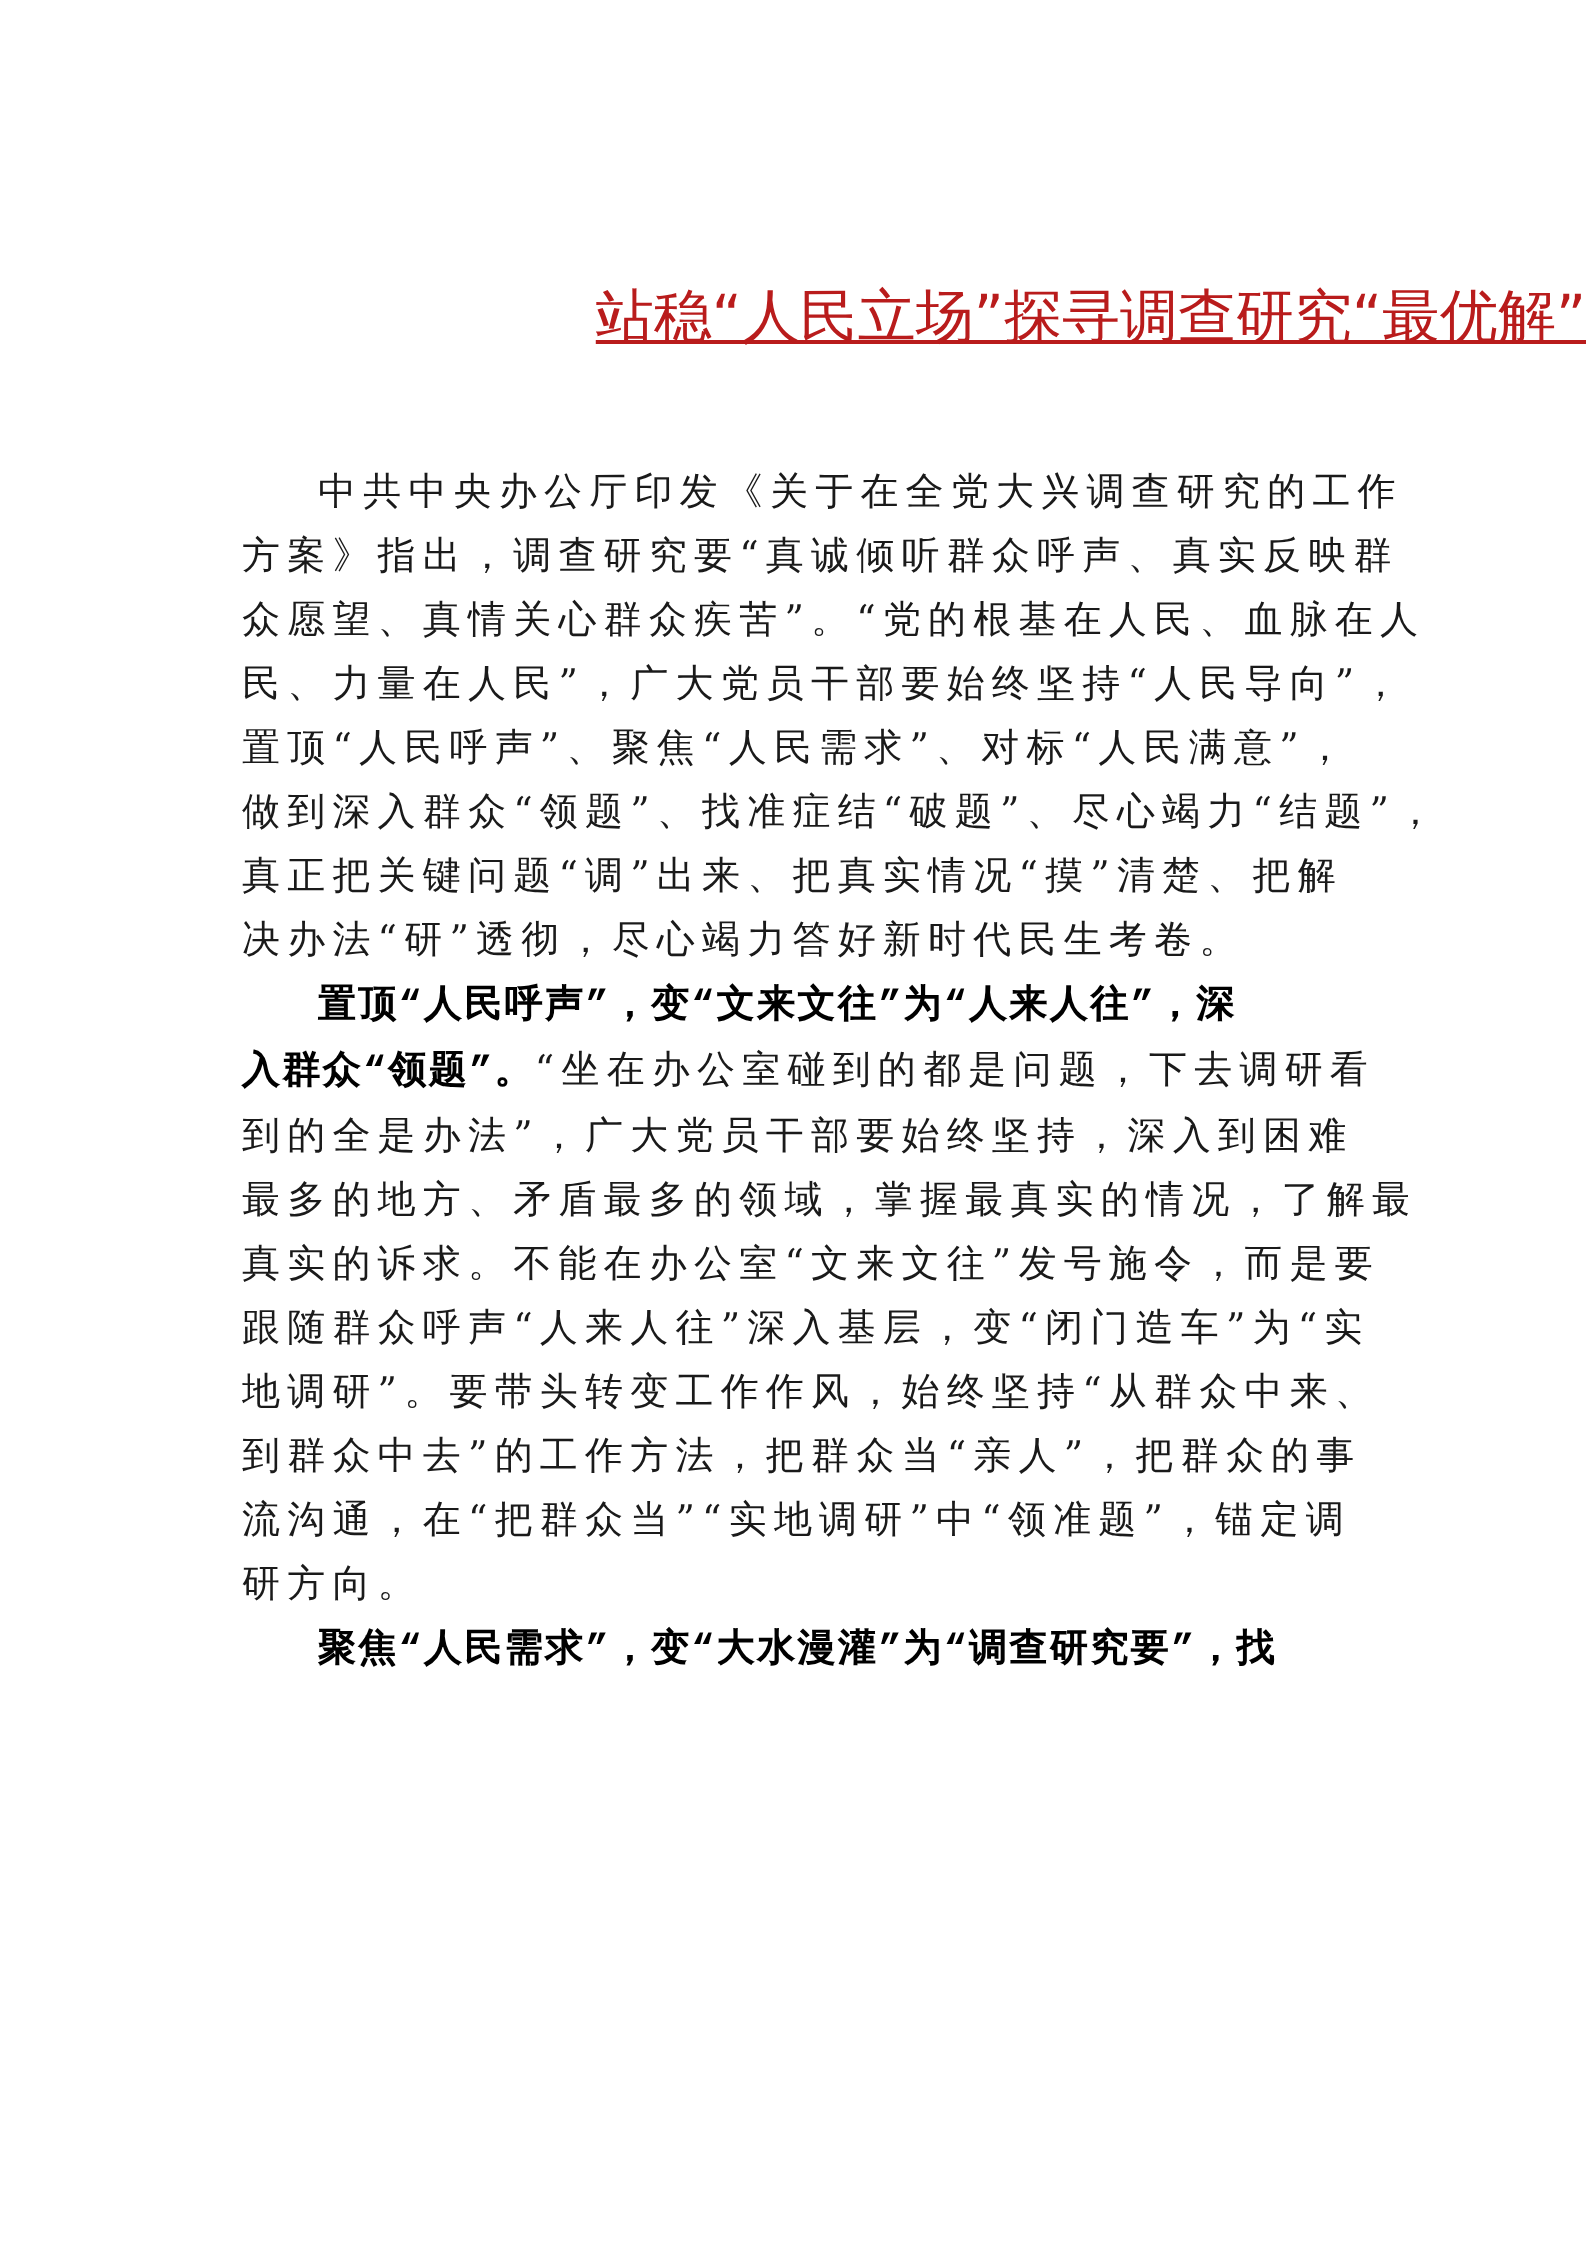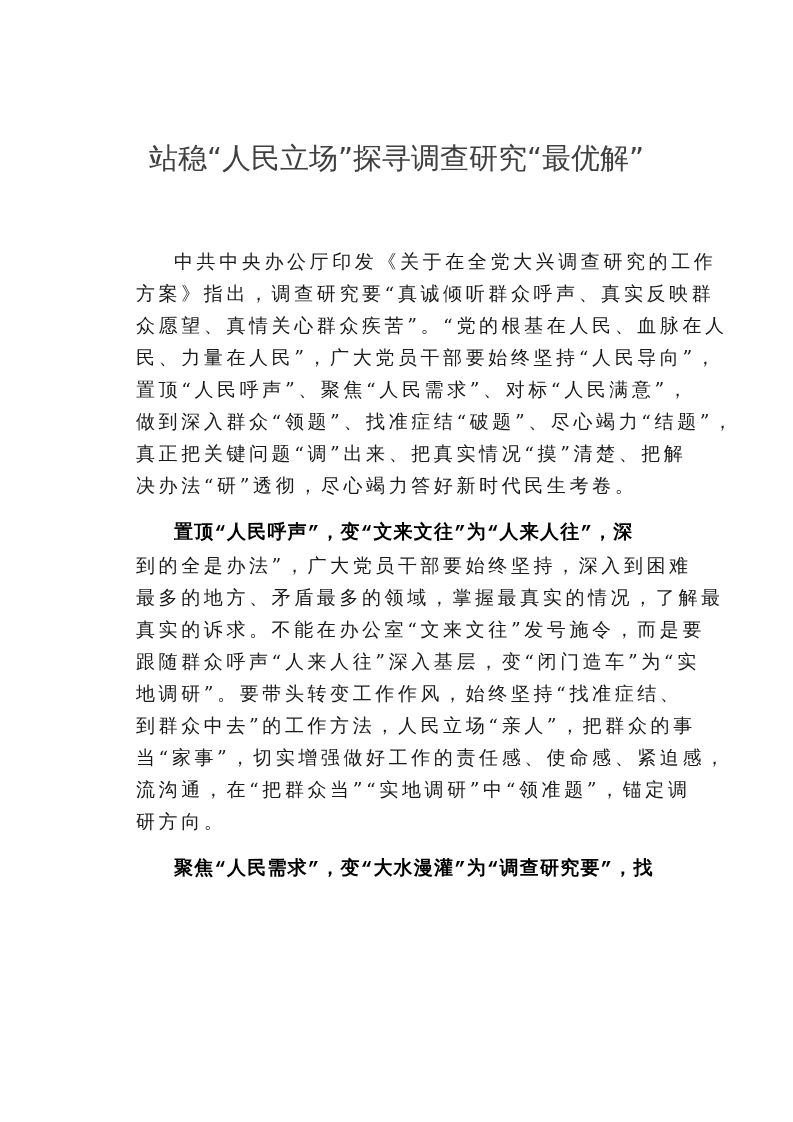--- a/index.html
+++ b/index.html
@@ -1,28 +1,28 @@
 <!DOCTYPE html>
 <html><head>
 <meta charset="utf-8">
 <style>
   html, body { margin: 0; padding: 0; background: #ffffff; }
   body { width: 793px; height: 1122px; position: relative; overflow: hidden; }
   .page { position: absolute; left: 0; top: 0; width: 793px; height: 1122px; background: #fff; }
   .title {
-    position: absolute; left: 0; top: 138px; width: 793px; text-align: center;
-    font-family: "DejaVu Sans", sans-serif; font-size: 29px; color: #404040; letter-spacing: 0px;
-    line-height: 40px; font-weight: normal;
+    position: absolute; left: 0; top: 138px; width: 793px; text-align: right;
+    font-family: "DejaVu Sans", sans-serif; font-size: 29px; color: #b91c1c; letter-spacing: 0px;
+    line-height: 40px; font-weight: normal; text-decoration: underline;
   }
   .body {
     position: absolute; left: 120px; top: 229px; width: 556px;
     font-family: "DejaVu Serif", serif; font-size: 19px; color: #1a1a1a;
     line-height: 32px; letter-spacing: 3.6px; text-align: justify;
   }
-  .para { margin: 16px; text-indent: 2em; }
+  .para { margin: 1px; text-indent: 2em; }
   .para + .para { margin-top: 0; }
   .lead {
     font-family: Liberation Mono, monospace; font-weight: bold; color: #000; letter-spacing: 1.2px;
   }
   .line { display: block; white-space: nowrap; text-indent: 0; }
   .line.first { padding-left: 2em; }
 </style>
 </head>
 <body>
 
@@ -37,27 +37,27 @@
       <span class="line">众愿望、真情关心群众疾苦”。“党的根基在人民、血脉在人</span>
       <span class="line">民、力量在人民”，广大党员干部要始终坚持“人民导向”，</span>
       <span class="line">置顶“人民呼声”、聚焦“人民需求”、对标“人民满意”，</span>
       <span class="line">做到深入群众“领题”、找准症结“破题”、尽心竭力“结题”，</span>
       <span class="line">真正把关键问题“调”出来、把真实情况“摸”清楚、把解</span>
       <span class="line">决办法“研”透彻，尽心竭力答好新时代民生考卷。</span>
     </div>
 
     <div class="para">
       <span class="line first lead">置顶“人民呼声”，变“文来文往”为“人来人往”，深</span>
+      <span class="line"><span class="lead">入群众“领题”。</span><span>“坐在办公室碰到的都是问题，下去调研看</span></span>
       <span class="line">到的全是办法”，广大党员干部要始终坚持，深入到困难</span>
       <span class="line">最多的地方、矛盾最多的领域，掌握最真实的情况，了解最</span>
       <span class="line">真实的诉求。不能在办公室“文来文往”发号施令，而是要</span>
       <span class="line">跟随群众呼声“人来人往”深入基层，变“闭门造车”为“实</span>
-      <span class="line">地调研”。要带头转变工作作风，始终坚持“找准症结、</span>
-      <span class="line">到群众中去”的工作方法，人民立场“亲人”，把群众的事</span>
-      <span class="line">当“家事”，切实增强做好工作的责任感、使命感、紧迫感，</span>
+      <span class="line">地调研”。要带头转变工作作风，始终坚持“从群众中来、</span>
+      <span class="line">到群众中去”的工作方法，把群众当“亲人”，把群众的事</span>
       <span class="line">流沟通，在“把群众当”“实地调研”中“领准题”，锚定调</span>
       <span class="line">研方向。</span>
     </div>
 
     <div class="para">
       <span class="line first lead">聚焦“人民需求”，变“大水漫灌”为“调查研究要”，找</span>
     </div>
   </div>
 </div>
 

